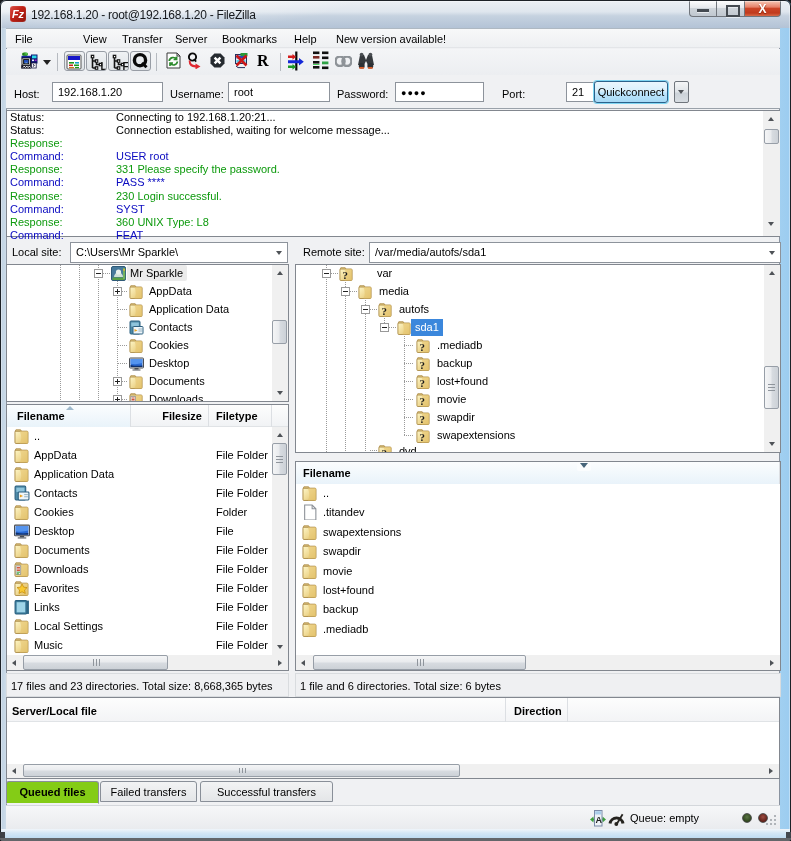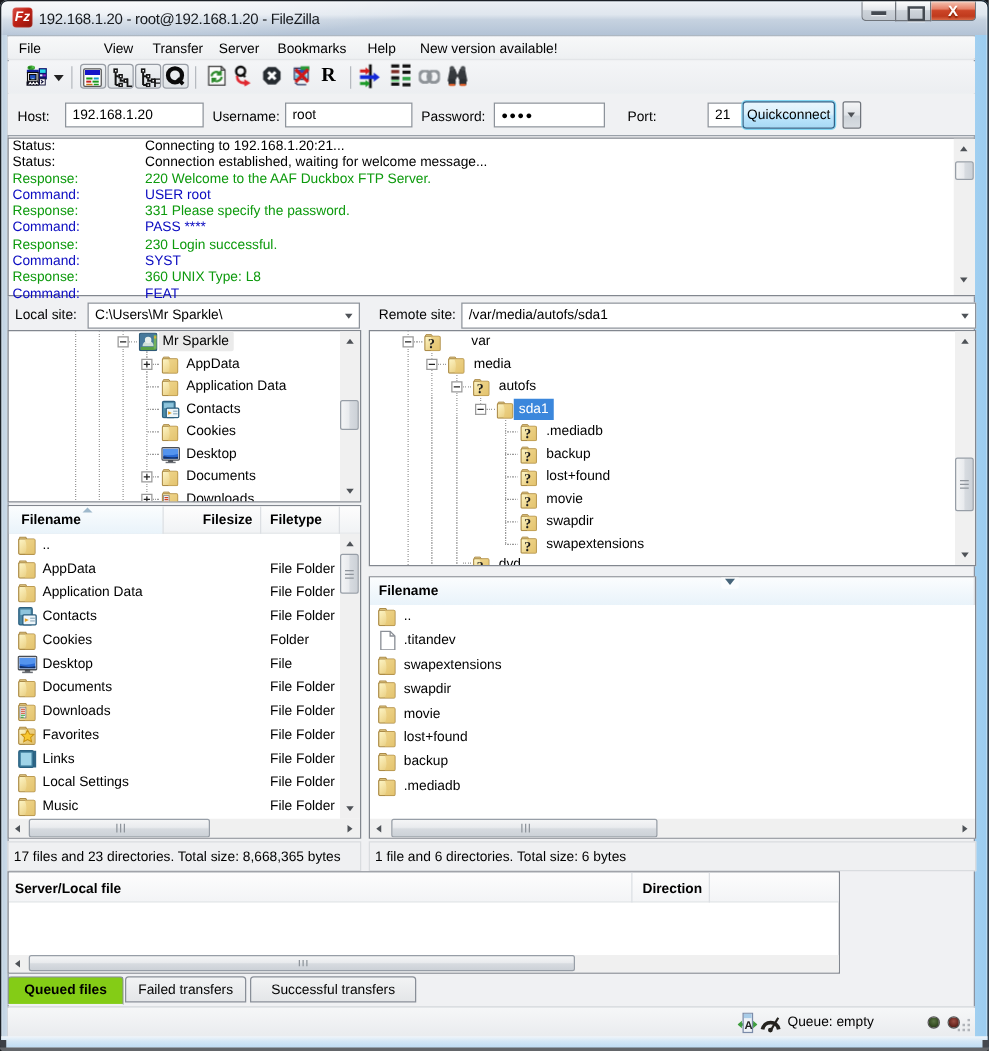--- a/index.html
+++ b/index.html
@@ -319,21 +319,21 @@
   <div id="qcbtn">Quickconnect</div>
   <div id="qcdrop">
       <div class="arr down" style="left:3px; top:8px;"></div>
     </div>
 </div>
 
 <div class="pane" style="left:6px; top:110px; width:774px; height:127px;">
   <div id="log">
     <div class="ll"><span class="t">Status:</span><span class="m">Connecting to 192.168.1.20:21...</span></div>
     <div class="ll"><span class="t">Status:</span><span class="m">Connection established, waiting for welcome message...</span></div>
-    <div class="ll resp"><span class="t">Response:</span><span class="m">220 Welcome to the AAF Duckbox FTP Server.</span></div>
+    <div class="ll resp"><span class="t">Response:</span></div>
     <div class="ll cmd"><span class="t">Command:</span><span class="m">USER root</span></div>
     <div class="ll resp"><span class="t">Response:</span><span class="m">331 Please specify the password.</span></div>
     <div class="ll cmd"><span class="t">Command:</span><span class="m">PASS ****</span></div>
     <div class="ll resp"><span class="t">Response:</span><span class="m">230 Login successful.</span></div>
     <div class="ll cmd"><span class="t">Command:</span><span class="m">SYST</span></div>
     <div class="ll resp"><span class="t">Response:</span><span class="m">360 UNIX Type: L8</span></div>
     <div class="ll cmd"><span class="t">Command:</span><span class="m">FEAT</span></div>
   </div>
   <div class="sb" style="left:756px; top:0px; width:17px; height:125px;">
     <div class="arr up" style="left:5px; top:6px;"></div>
@@ -691,21 +691,21 @@
   </div>
 </div>
 
 <div class="abs statrow" style="left:6px; top:673px; width:283px; height:24px;">
   <div class="label11" style="left:4px; top:6px;">17 files and 23 directories. Total size: 8,668,365 bytes</div>
 </div>
 <div class="abs statrow" style="left:295px; top:673px; width:486px; height:24px;">
   <div class="label11" style="left:4px; top:6px;">1 file and 6 directories. Total size: 6 bytes</div>
 </div>
 
-<div class="pane" id="queue" style="left:6px; top:697px; width:666px; height:82px; overflow:hidden;">
+<div class="pane" id="queue" style="left:6px; top:697px; width:774px; height:82px; overflow:hidden;">
   <div class="hdr" style="background:linear-gradient(#fdfdfd,#f3f4f6); height:24px;">
     <div class="hdrcol" style="left:0; width:499px; height:24px;">
         <span style="left:5px; top:7px;">Server/Local file</span>
       </div>
     <div class="hdrcol" style="left:499px; width:62px; height:24px;">
         <span style="left:8px; top:7px;">Direction</span>
       </div>
   </div>
   <div class="sb" style="left:0px; top:66px; width:772px; height:14px;">
     <div class="arr left" style="left:5px; top:3.5px;"></div>

